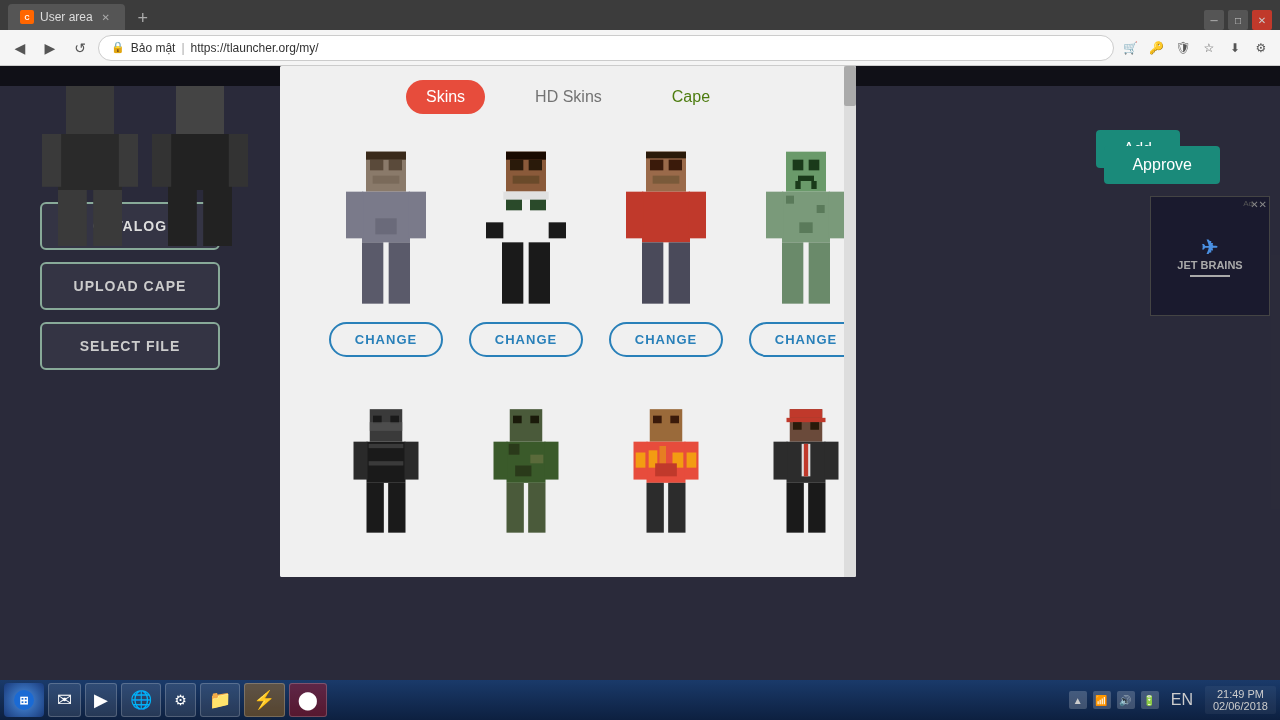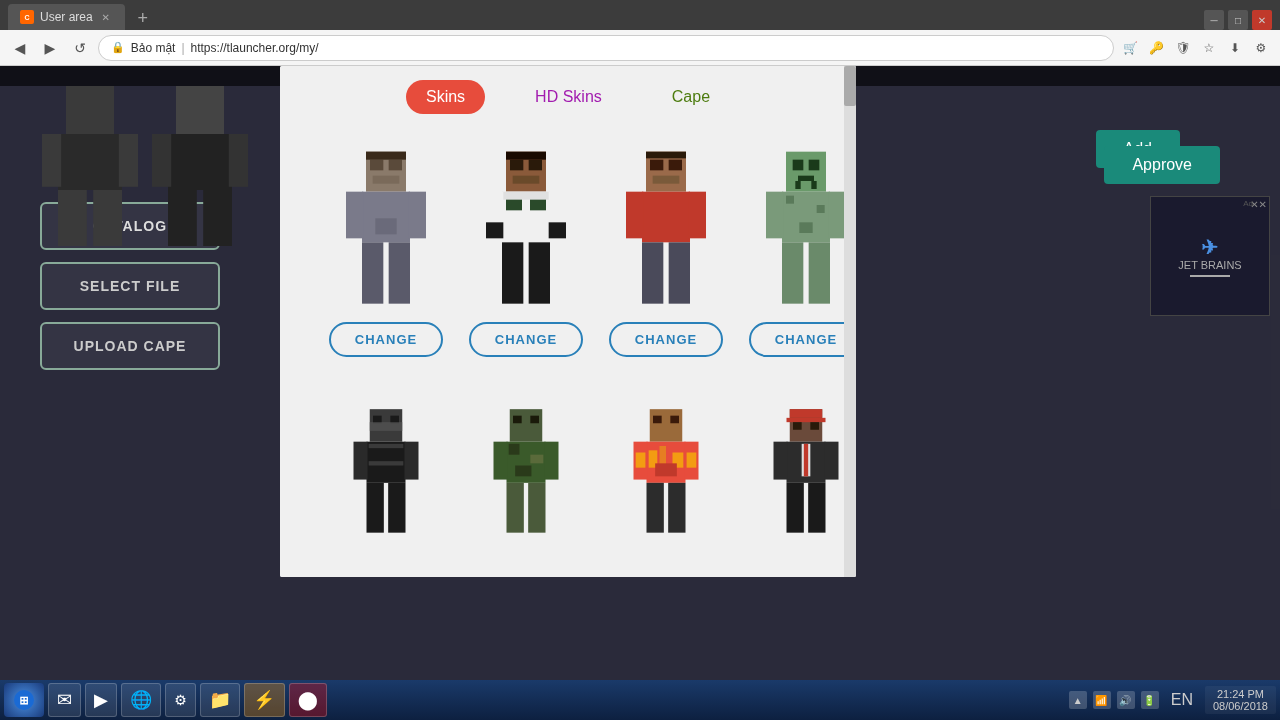--- a/index.html
+++ b/index.html
@@ -520,44 +520,44 @@
       <span class="balance-amount" style="margin: 0 6px;">0.00</span>
       <span class="balance-currency">$</span>
       <span class="balance-points">10</span>
       <button class="add-btn">Add</button>
     </div>
 
     <button class="approve-btn">Approve</button>
 
     <div class="sidebar-buttons">
       <button class="sidebar-btn catalog">CATALOG</button>
+      <button class="sidebar-btn">UPLOAD CAPE</button>
       <button class="sidebar-btn">SELECT FILE</button>
-      <button class="sidebar-btn">UPLOAD CAPE</button>
     </div>
 
     <div class="ad-banner">
       <div class="ad-close">✕✕</div>
       <div style="font-size:8px;color:#555;text-align:right;width:100%;position:absolute;top:2px;right:16px;">Ad</div>
       <div style="font-size:20px;color:#4a90e2;font-weight:bold;text-align:center">✈</div>
-      <div style="font-size:11px;color:#aaa;font-weight:normal">JET BRAINS</div>
+      <div style="font-size:11px;color:#aaa;font-weight:bold">JET BRAINS</div>
       <div style="width:40px;height:2px;background:#aaa;margin-top:4px"></div>
     </div>
   </div>
 
   <div class="bandicam-bar">
     <span style="color:#aaa;font-size:10px">1366x768</span>
     <span style="margin-left:10px;color:#e8c020;font-size:12px;font-weight:bold">www.BANDICAM.com</span>
     <span style="margin-left:10px;color:#aaa;font-size:10px">📷 ✏ ✕</span>
   </div>
 
   <div class="modal">
 
     <div class="modal-tabs">
       <div class="modal-tab active">Skins</div>
-      <div class="modal-tab" style="color:#a21caf;">HD Skins</div>
+      <div class="modal-tab" style="color:#737373;">HD Skins</div>
       <div class="modal-tab" style="color:#4d7c0f;">Cape</div>
     </div>
 
     <div class="skin-grid">
 
       <div class="skin-cell">
         <div class="skin-image">
           <svg viewBox="0 0 60 120" width="90" height="160">
 
             <rect x="15" y="2" width="30" height="30" fill="#8a7a6a"></rect>
@@ -770,17 +770,17 @@
   <div class="taskbar-btn" style="background:rgba(255,0,0,0.3);">⬤</div>
   <div class="taskbar-right">
     <div class="taskbar-icons">
       <div class="taskbar-icon">▲</div>
       <div class="taskbar-icon">📶</div>
       <div class="taskbar-icon">🔊</div>
       <div class="taskbar-icon">🔋</div>
     </div>
     <div class="taskbar-lang">EN</div>
     <div class="taskbar-clock">
-      <div>21:24 PM</div>
-      <div>08/06/2018</div>
+      <div>21:49 PM</div>
+      <div>02/06/2018</div>
     </div>
   </div>
 </div>
 
 </body></html>

